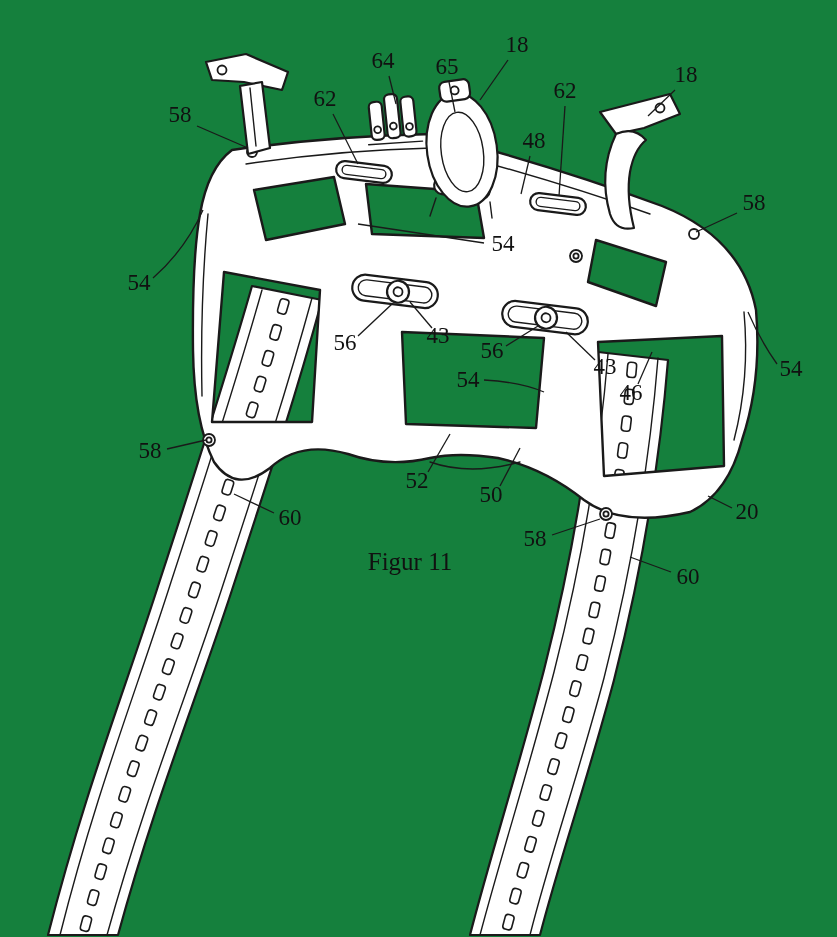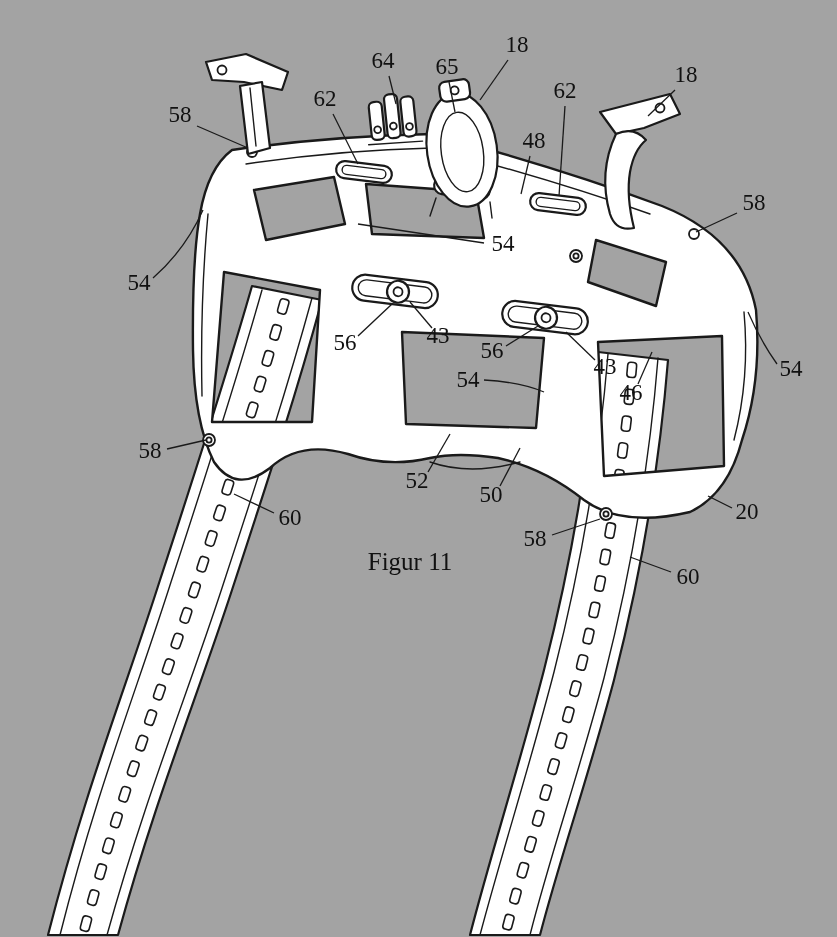--- a/index.html
+++ b/index.html
@@ -1,16 +1,16 @@
 <!DOCTYPE html>
 <html><head>
 <meta charset="utf-8">
 <style>
   html,body{margin:0;padding:0;background:#ffffff;}
-  .figure-wrap{position:relative;width:837px;height:937px;background:#a3a3a3;overflow:hidden;
+  .figure-wrap{position:relative;width:837px;height:937px;background:#15803d;overflow:hidden;
                font-family:"Liberation Serif",serif;}
   svg{display:block;}
   .thin{fill:none;stroke:#1a1a1a;stroke-width:1.4;stroke-linejoin:round;stroke-linecap:round;}
   .solid{fill:#ffffff;stroke:#1a1a1a;stroke-width:2.2;stroke-linejoin:round;}
   .bracket{fill:#ffffff;fill-rule:evenodd;stroke:#1a1a1a;stroke-width:2.4;stroke-linejoin:round;}
   .leader{fill:none;stroke:#1a1a1a;stroke-width:1.3;}
   .ref-label{font:23px "Liberation Serif",serif;fill:#111111;text-anchor:middle;}
   .caption{font:25px "Liberation Serif",serif;fill:#111111;text-anchor:middle;}
   .strap{fill:#ffffff;stroke:#1a1a1a;stroke-width:2.2;stroke-linejoin:round;}
   .strap-center{fill:none;stroke:none;}

